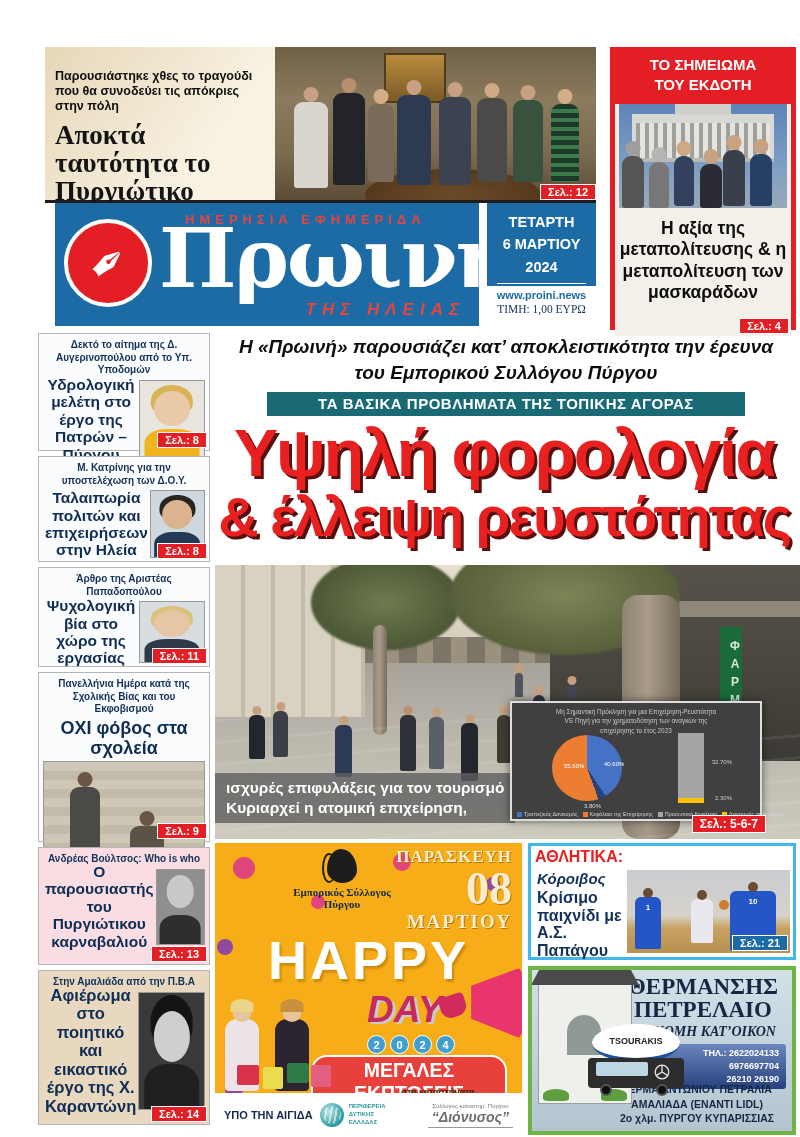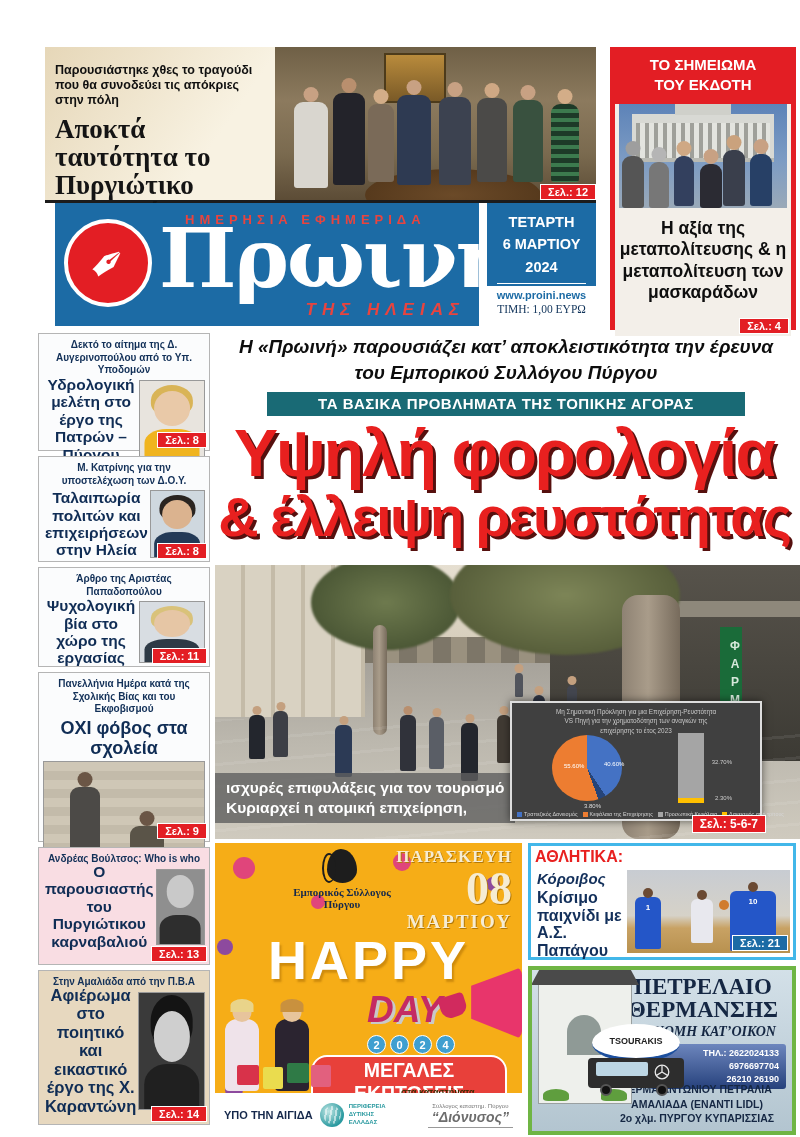--- a/index.html
+++ b/index.html
@@ -6,21 +6,21 @@
   html,body{margin:0;padding:0;background:#9a9a9a;}
   .page{position:relative;width:800px;height:1137px;margin:0 auto;background:#fff;
         font-family:"Liberation Sans",sans-serif;overflow:hidden;color:#111;}
   .badge{position:absolute;background:#e31e24;color:#fff;font-weight:bold;font-size:11px;
          padding:1px 7px;border:1px solid #fff;white-space:nowrap;}
   .badge.blue{background:#1c6ba5;}
 
   
   .top-story{position:absolute;left:45px;top:47px;width:551px;height:153px;display:flex;
              border-bottom:3px solid #1c1c1c;}
-  .ts-text{width:210px;background:linear-gradient(125deg,#e6d7b8,#f8f2e2 70%);padding:16px 10px 0 10px;}
+  .ts-text{width:210px;background:linear-gradient(125deg,#e6d7b8,#f8f2e2 70%);padding:22px 10px 0 10px;}
   .ts-kicker{font-weight:bold;font-size:12.5px;line-height:1.2;color:#101010;}
   .ts-title{font-family:"Liberation Serif",serif;font-size:27px;font-weight:700;line-height:1.04;
             color:#141414;margin-top:7px;}
   .ts-photo{flex:1;position:relative;background:
       linear-gradient(#6f6046 0%,#8c7a5e 35%,#7a6a4f 70%,#5c4c36 100%);overflow:hidden;}
   .ts-photo .wallart{position:absolute;left:34%;top:4%;width:18%;height:30%;
       background:linear-gradient(#b98b3c,#7a5a27);border:2px solid #4d3b1b;}
   .ts-photo .table{position:absolute;left:28%;bottom:-14%;width:55%;height:34%;border-radius:50%;
       background:radial-gradient(#6b4a28,#4e3318);}
   .fig{position:absolute;border-radius:9px 9px 3px 3px;}
@@ -509,22 +509,22 @@
       <div class="ply" style="right:14px;bottom:2px;width:46px;height:60px;">
         <span class="num">10</span>
       </div>
       <div class="dot" style="left:92px;top:30px;width:10px;height:10px;background:#d07c2e;"></div>
       <span class="badge blue sp-badge" style="position:absolute;">Σελ.: 21</span>
     </div>
   </section>
 
   <section class="oil">
     <div class="oil-title">
+      <div>ΘΕΡΜΑΝΣΗΣ</div>
       <div>ΠΕΤΡΕΛΑΙΟ</div>
-      <div>ΘΕΡΜΑΝΣΗΣ</div>
     </div>
     <div class="oil-sub">ΔΙΑΝΟΜΗ  ΚΑΤ’ΟΙΚΟΝ</div>
     <div class="oil-phones">
       <div>ΤΗΛ.: 2622024133</div>
       <div>6976697704</div>
       <div>26210 26190</div>
     </div>
     <div class="oil-address">
       <div>ΤΕΡΜΑ ΑΝΤΩΝΙΟΥ ΠΕΤΡΑΛΙΑ</div>
       <div>ΑΜΑΛΙΑΔΑ (ΕΝΑΝΤΙ LIDL)</div>

